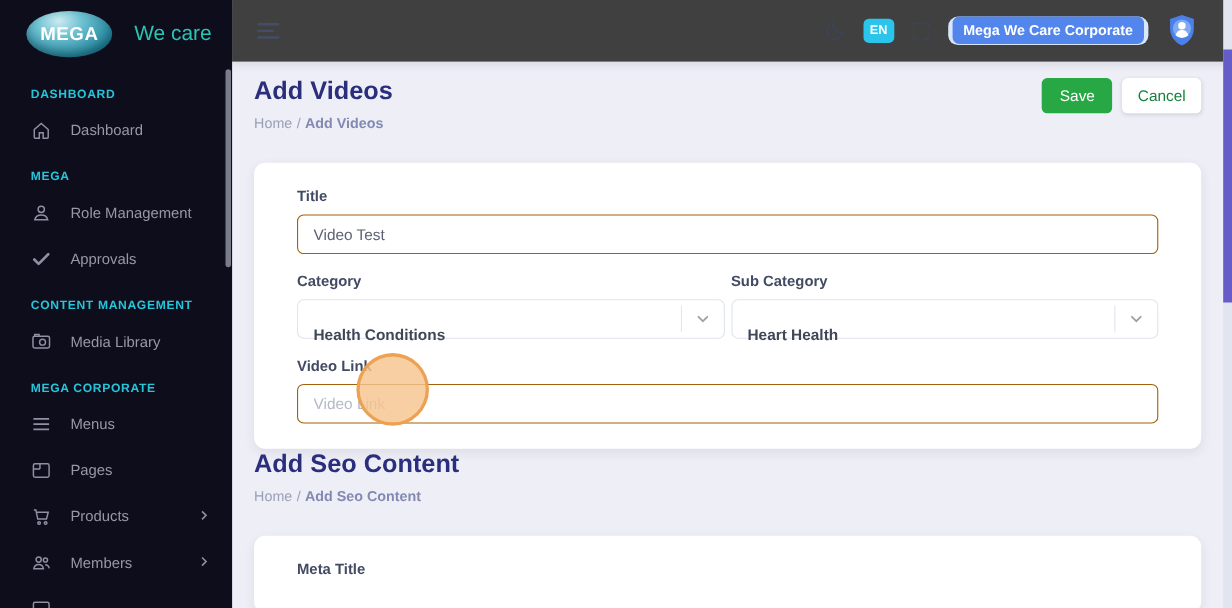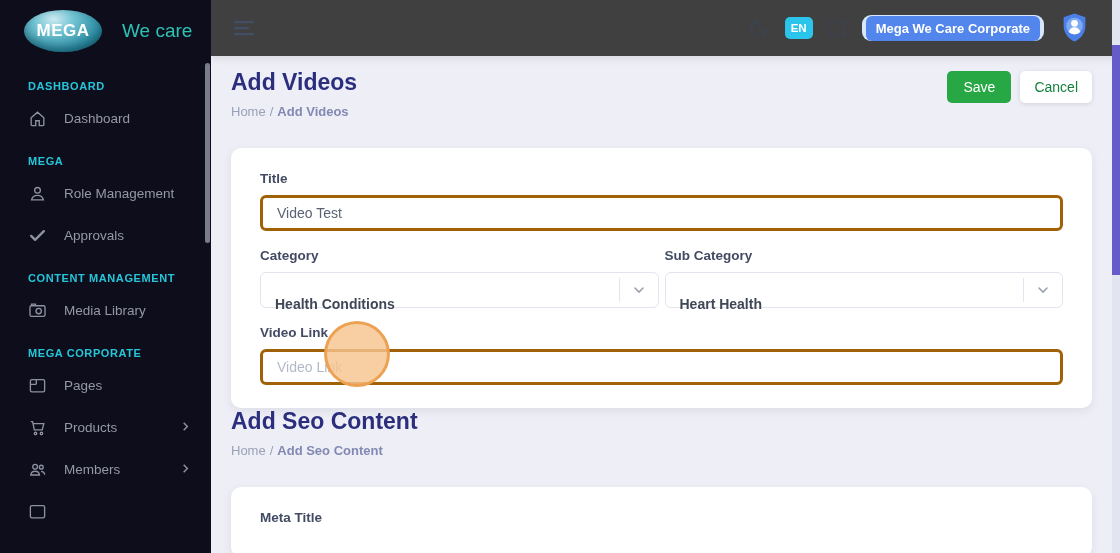--- a/index.html
+++ b/index.html
@@ -78,27 +78,27 @@
     padding:8px 16px; font-size:14px; cursor:pointer; font-family:inherit;
   }
   .btn-cancel {
     background:#fff; color:#15803d; border:none; border-radius:5px;
     padding:8px 14px; font-size:14px; cursor:pointer; font-family:inherit;
     box-shadow:0 1px 4px rgba(47,43,61,.14);
   }
 
   .card {
     background:#fff; border-radius:10px; box-shadow:0 3px 10px rgba(47,43,61,.08);
-    padding:23px 29px; margin-top:29px;
+    padding:23px 39px; margin-top:29px;
   }
   .f-group { margin-bottom:17px; }
   .f-group:last-child { margin-bottom:0; }
   .f-label { display:block; font-size:13.5px; font-weight:bold; color:#424b63; margin-bottom:9px; }
   .f-input {
-    width:100%; height:36px; border:3px solid #a16207; border-radius:6px;
+    width:100%; height:36px; border:1px solid #a16207; border-radius:6px;
     padding:0 14px; font-size:14px; color:#5c6273; background:#fff;
     font-family:inherit; outline:none;
   }
   .f-input::placeholder { color:#b3b9c7; }
   .f-row { display:flex; gap:6px; }
   .f-col { flex:1; }
   .select {
     height:36px; border:1px solid #e2e4ee; border-radius:6px;
     display:flex; align-items:center; padding-left:14px; cursor:pointer; background:#fff;
   }
@@ -158,20 +158,26 @@
     <div class="nav-item">
       <svg viewBox="0 0 24 24" fill="none" stroke-width="1.7">
           <rect x="2.5" y="6" width="19" height="13.5" rx="2"></rect>
           <circle cx="13.5" cy="12.7" r="3.4"></circle>
           <path d="M4.5 6V4h5v2"></path>
         </svg>
       <span class="nav-label">Media Library</span>
     </div>
 
     <div class="nav-section-label">MEGA CORPORATE</div>
+    <div class="nav-item">
+      <svg viewBox="0 0 24 24" fill="none" stroke-width="2">
+          <path d="M3 6h18M3 12h18M3 18h18"></path>
+        </svg>
+      <span class="nav-label">Menus</span>
+    </div>
     <div class="nav-item">
       <svg viewBox="0 0 24 24" fill="none" stroke-width="1.7">
           <rect x="3" y="4.5" width="18" height="15.5" rx="2"></rect>
           <path d="M10.5 4.5v6M3 10.5h7.5"></path>
         </svg>
       <span class="nav-label">Pages</span>
     </div>
     <div class="nav-item">
       <svg viewBox="0 0 24 24" fill="none" stroke-width="1.7">
           <circle cx="9.5" cy="19.5" r="1.5"></circle>

